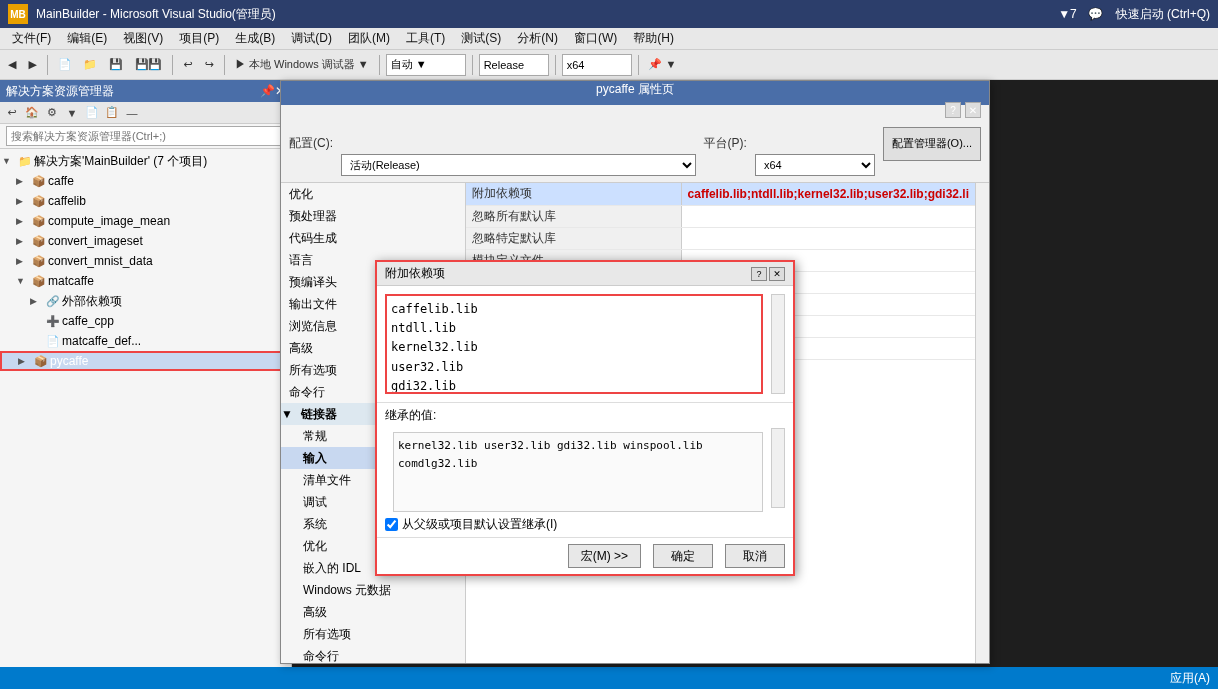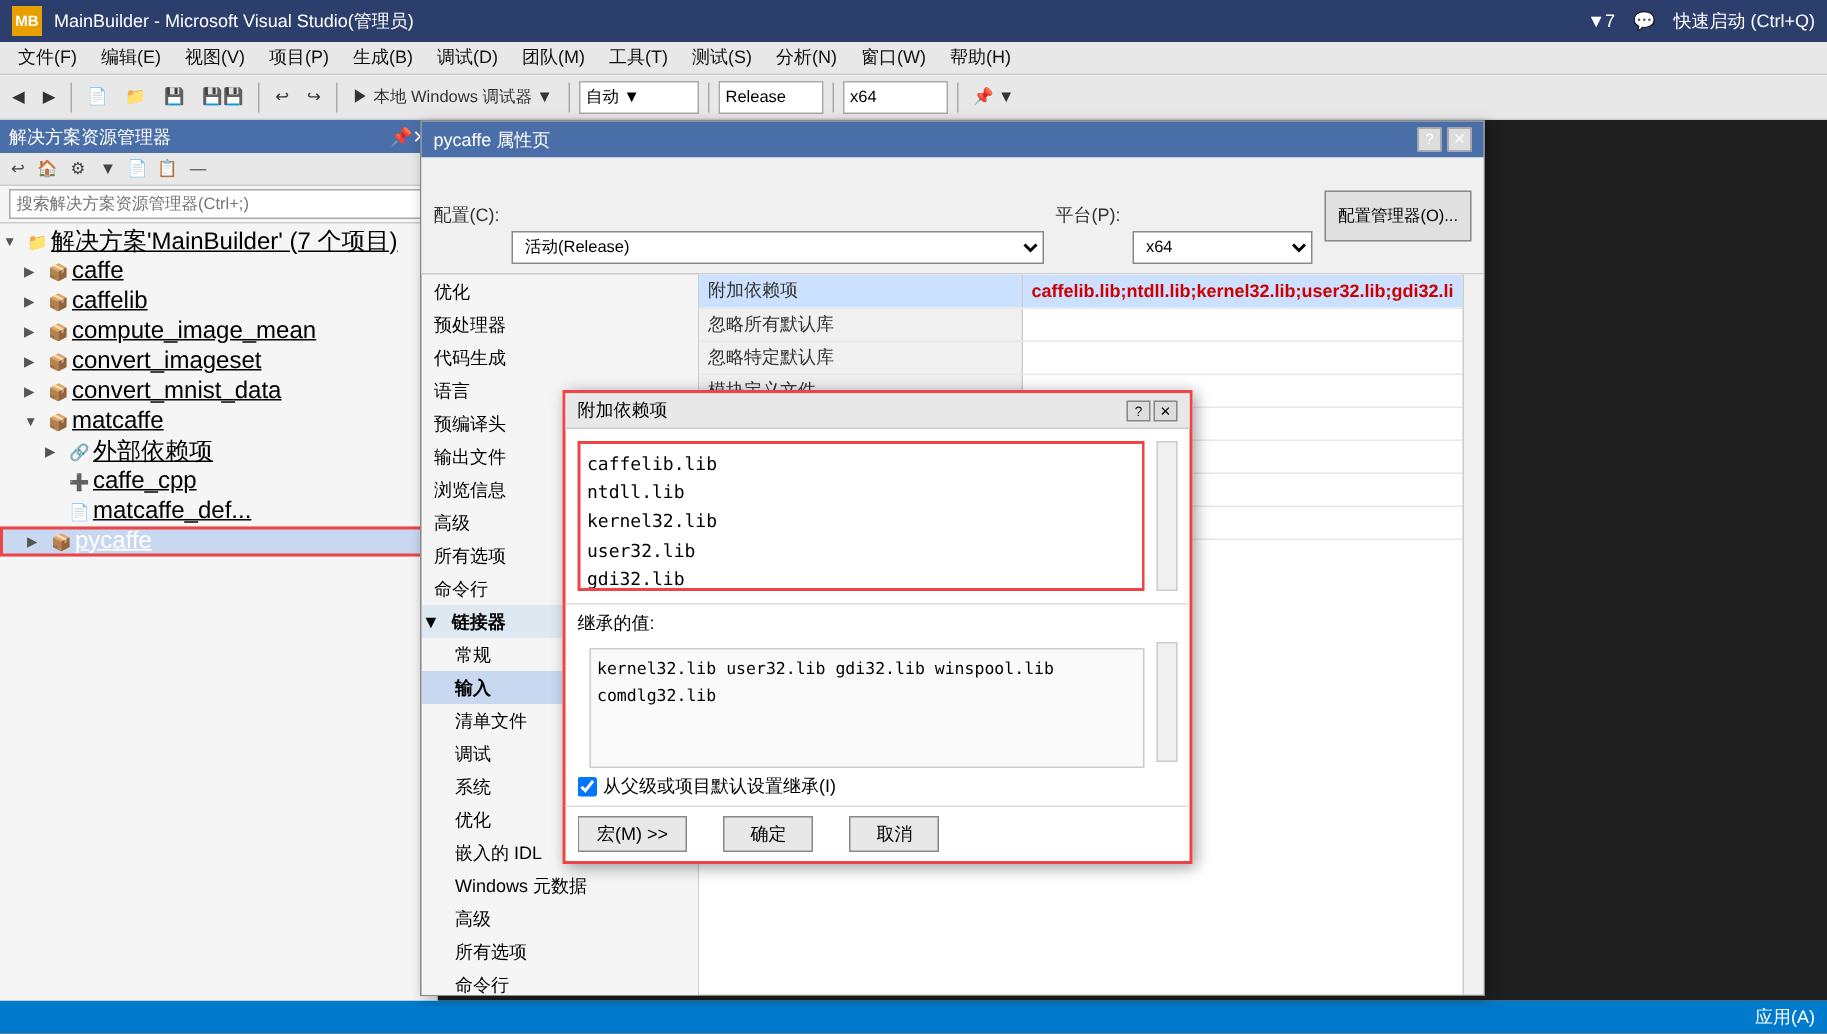--- a/index.html
+++ b/index.html
@@ -130,21 +130,21 @@
       align-items: center;
       padding-left: 4px;
       cursor: pointer;
       gap: 2px;
       font-size: 12px;
     }
     .tree-item.selected { background: #3374d4; color: white; }
     .tree-item.highlighted { background: #cde; border: 2px solid #e44; }
     .tree-arrow { width: 14px; font-size: 9px; color: #555; }
     .tree-icon { width: 14px; text-align: center; font-size: 11px; }
-    .tree-label { font-size: 16px; text-decoration: underline; }
+    .tree-label { font-size: 12px; }
 
     
     .status-bar {
       background: #007acc;
       color: white;
       height: 22px;
       display: flex;
       align-items: center;
       padding: 0 8px;
       font-size: 11px;
@@ -163,20 +163,21 @@
     }
     .prop-dialog-title {
       background: #4a6ea8;
       color: white;
       height: 24px;
       display: flex;
       align-items: center;
       padding: 0 8px;
       font-size: 12px;
       gap: 4px;
+      flex-direction: column;
     }
     .prop-dialog-title-right { margin-left: auto; display: flex; gap: 4px; }
     .prop-title-btn {
       width: 16px; height: 16px;
       background: #ddd;
       border: 1px solid #aaa;
       display: flex; align-items: center; justify-content: center;
       cursor: pointer; font-size: 10px;
     }
     .prop-config-row {
@@ -326,21 +327,22 @@
     }
     .add-dep-checkbox-row {
       padding: 4px 8px;
       display: flex;
       align-items: center;
       gap: 4px;
       font-size: 12px;
     }
     .add-dep-footer {
       display: flex;
-      gap: 24px;
+      justify-content: flex-end;
+      gap: 12px;
       padding: 6px 8px;
       border-top: 1px solid #ddd;
     }
     .dialog-btn {
       height: 24px;
       min-width: 60px;
       padding: 0 12px;
       background: #e8e8e8;
       border: 1px solid #888;
       cursor: pointer;

